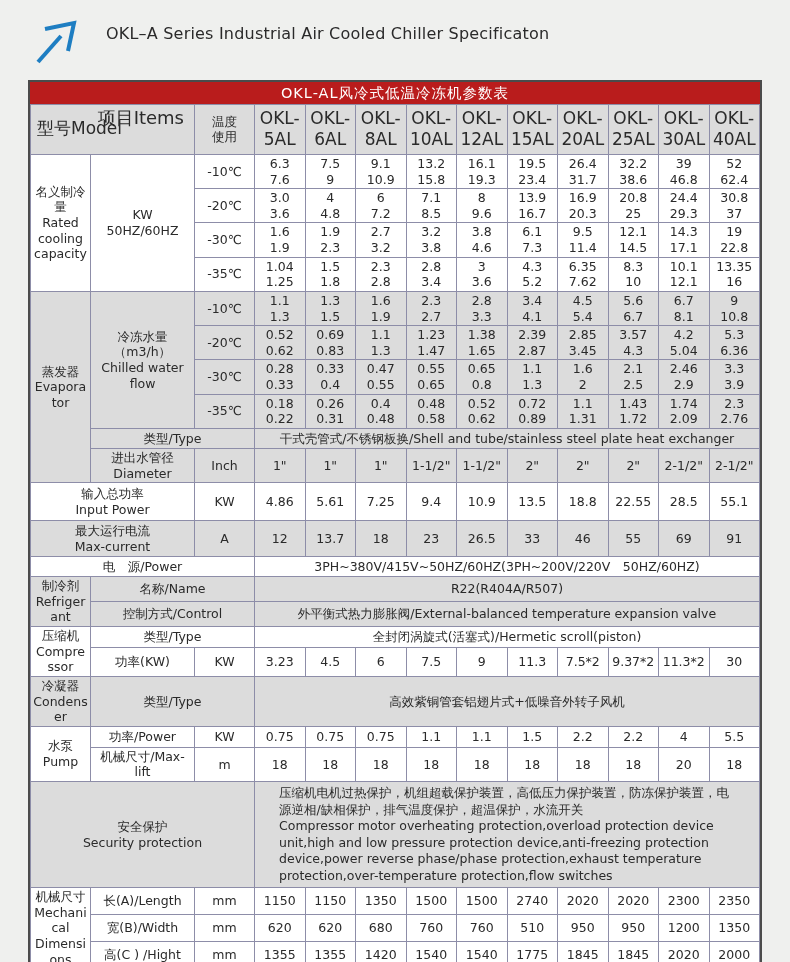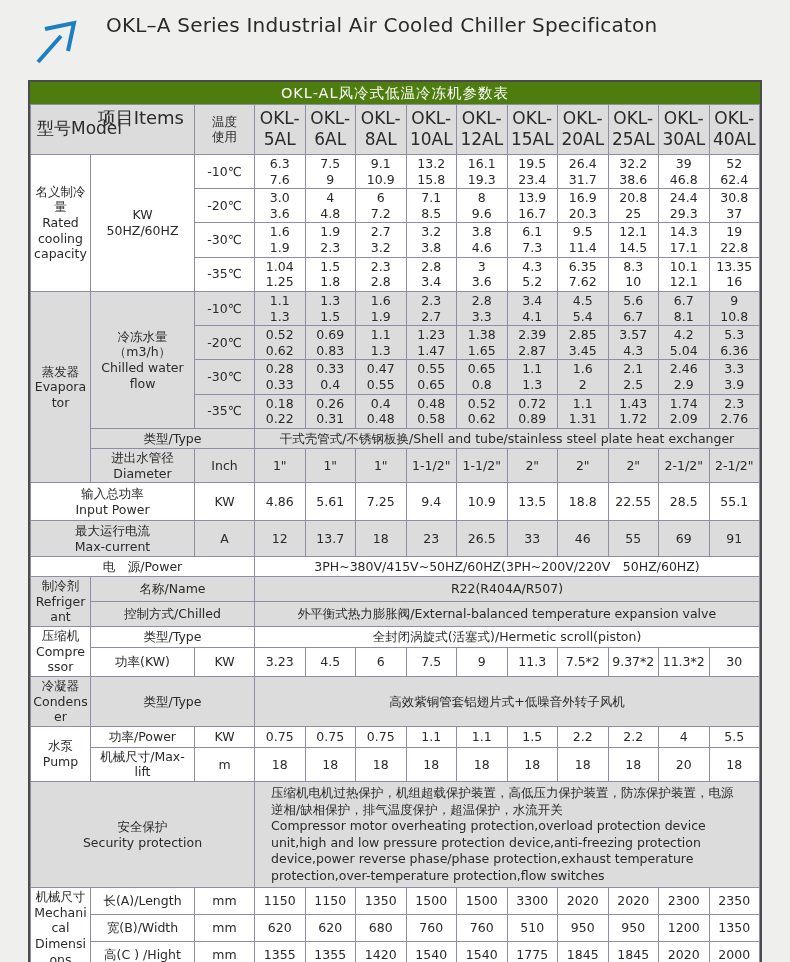--- a/index.html
+++ b/index.html
@@ -6,25 +6,25 @@
   body{
     width:790px;height:962px;overflow:hidden;
     background:#eff0ee;
     font-family:"DejaVu Sans","Liberation Sans",sans-serif;
     color:#2a2a2a;
   }
   
   .header-block{position:relative;height:64px;padding:12px 0 0 106px}
   .logo{position:absolute;left:34px;top:16px}
   .title-zh{font-size:23px;font-weight:600;letter-spacing:1px;line-height:1.15}
-  .title-en{font-size:20px;margin-top:1px;letter-spacing:.2px}
+  .title-en{font-size:16px;margin-top:12px;letter-spacing:.2px}
   
   .tablewrap{margin:4px 28px 0 28px;border:2px solid #4b4b4b;background:#fff}
   .banner{
-    height:22px;line-height:22px;background:#4d7c0f;color:#fff;
+    height:22px;line-height:22px;background:#b91c1c;color:#fff;
     text-align:center;font-size:14.5px;font-weight:500;letter-spacing:1px;
   }
   table{width:100%;border-collapse:collapse;table-layout:fixed}
   td{
     border:1px solid #8d8da8;text-align:center;vertical-align:middle;
     font-size:12.5px;line-height:1.25;white-space:pre-line;
     padding:1px 2px;height:18px;background:#fff;word-wrap:break-word;
   }
   tr.gray td{background:#dcdcdc}
   .r-header td{height:31px;font-weight:500}
@@ -32,21 +32,21 @@
   .r-thin td{height:17px}
   .r-diam td{height:30px}
   .r-power td{height:35px}
   .r-current td{height:33px}
   .r-cpower td{height:25px}
   .r-cond td{height:33px}
   .r-pump td{height:18px}
   .r-sec td{height:76px}
   .r-dim td{height:18px}
   td.hdr{font-size:17px}
-  td.left{text-align:left;padding:3px 16px;line-height:1.32}
+  td.left{text-align:left;padding:3px 24px;line-height:1.32}
   
   td.diag{
     position:relative;
     background-color:#dcdcdc;
     background-image:linear-gradient(to bottom right,
       transparent 49.4%, #8d8da8 49.4%, #8d8da8 50.6%, transparent 50.6%);
   }
   .d-bl{position:absolute;left:6px;bottom:15px;font-size:17px}
   .d-tr{position:absolute;right:10px;top:2px;font-size:18px}
 </style>
@@ -361,21 +361,21 @@
         <td colspan="10">3PH~380V/415V~50HZ/60HZ(3PH~200V/220V　50HZ/60HZ)</td>
       </tr>
 
       <tr class="r-thin gray">
         <td rowspan="2">制冷剂
 Refrigerant</td>
         <td colspan="2">名称/Name</td>
         <td colspan="10">R22(R404A/R507)</td>
       </tr>
       <tr class="r-thin gray">
-        <td colspan="2">控制方式/Chilled</td>
+        <td colspan="2">控制方式/Control</td>
         <td colspan="10">外平衡式热力膨胀阀/External-balanced temperature expansion valve</td>
       </tr>
 
       <tr class="r-thin">
         <td rowspan="2">压缩机
 Compressor</td>
         <td colspan="2">类型/Type</td>
         <td colspan="10">全封闭涡旋式(活塞式)/Hermetic scroll(piston)</td>
       </tr>
       <tr class="r-cpower">
@@ -442,21 +442,21 @@
         <td rowspan="3">机械尺寸
 Mechanical
 Dimensions</td>
         <td>长(A)/Length</td>
         <td>mm</td>
         <td class="val">1150</td>
           <td class="val">1150</td>
           <td class="val">1350</td>
           <td class="val">1500</td>
           <td class="val">1500</td>
-          <td class="val">3300</td>
+          <td class="val">2740</td>
           <td class="val">2020</td>
           <td class="val">2020</td>
           <td class="val">2300</td>
           <td class="val">2350</td>
       </tr>
       <tr class="r-dim">
         <td>宽(B)/Width</td>
         <td>mm</td>
         <td class="val">620</td>
           <td class="val">620</td>

